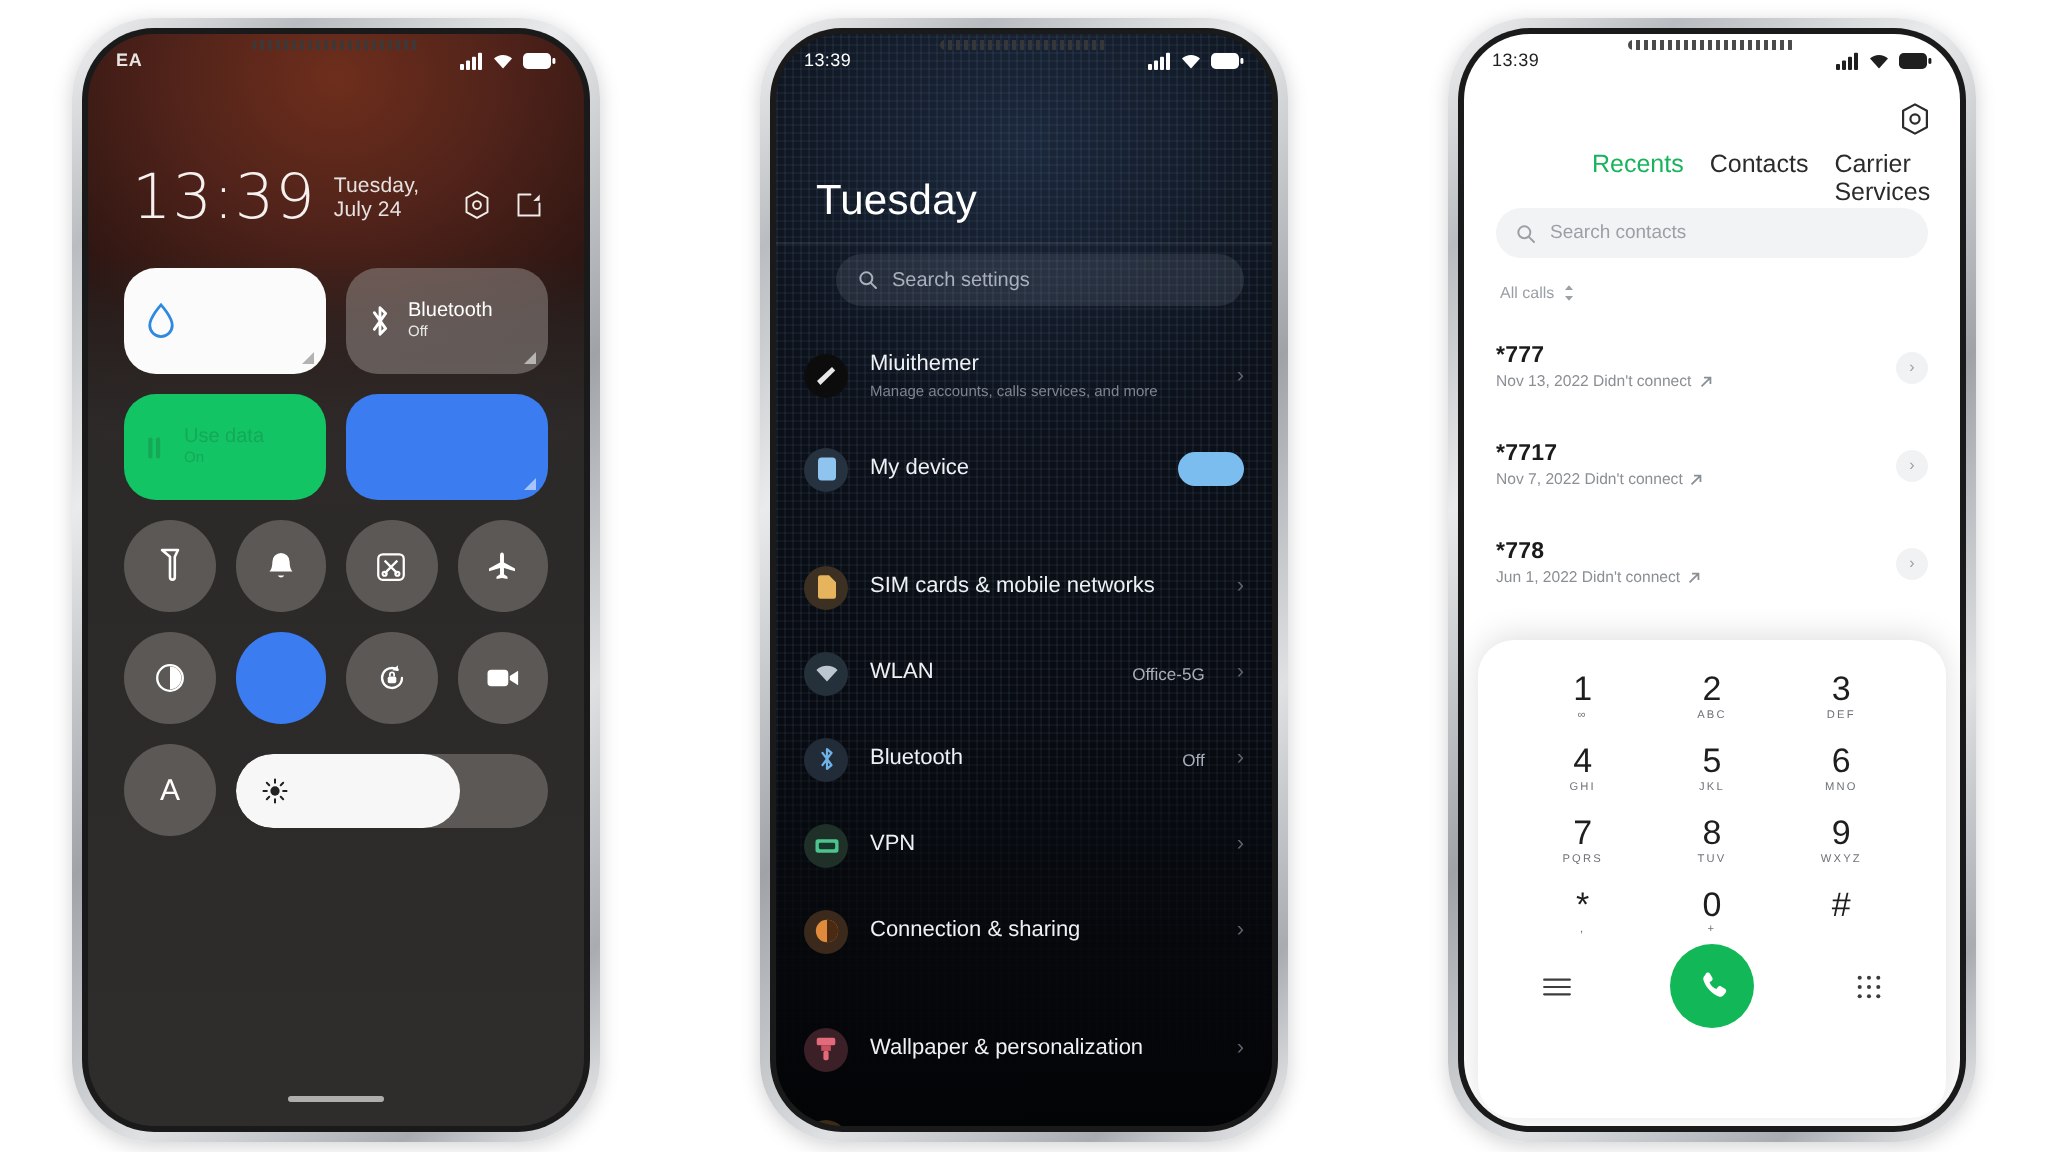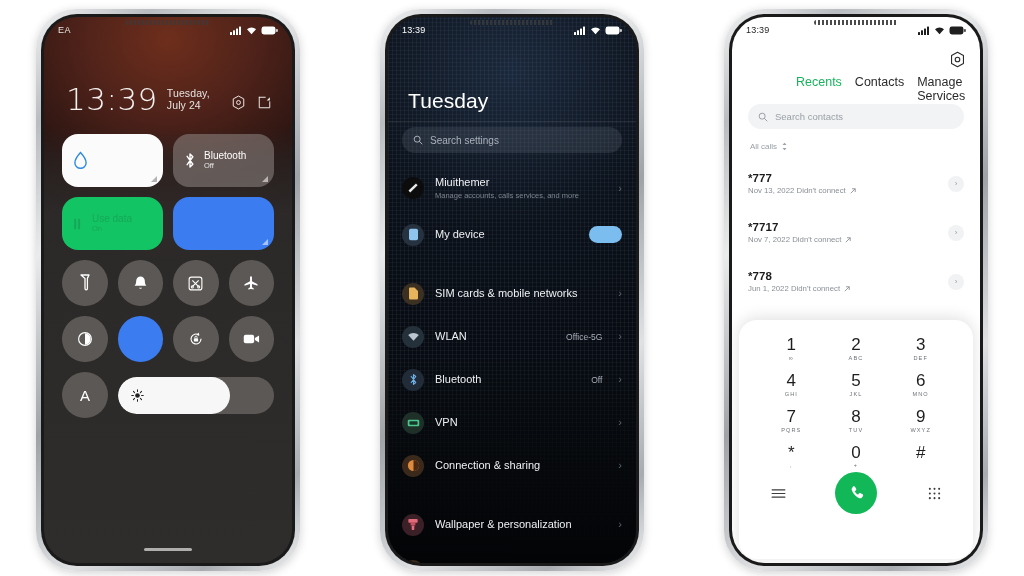--- a/index.html
+++ b/index.html
@@ -56,21 +56,21 @@
   
   .lock-bg {
     position: absolute; inset: 0;
     background:
       radial-gradient(ellipse 150% 60% at 50% 4%, #6e2e1c 0%, #51231a 22%, #2c1512 45%, #161313 68%, #111111 100%);
   }
   .cc-scrim {
     position: absolute; left:0; right:0; top: 110px; bottom: 0;
     background: linear-gradient(180deg, rgba(36,34,33,.0) 0%, rgba(42,40,39,.55) 8%, rgba(48,46,45,.82) 20%, rgba(50,48,47,.9) 100%);
   }
-  .ea-label { color:#e7e4e2; font-size:9px; font-weight:400; letter-spacing:.4px; }
+  .ea-label { color:#e7e4e2; font-size:9px; font-weight:700; letter-spacing:.4px; }
   .clockrow {
     position:absolute; top:68px; left:22px; right:20px;
     display:flex; align-items:flex-end; gap:9px; z-index:12;
   }
   .clock {
     font-family: "DejaVu Sans", sans-serif;
     color:#f4f1ef; font-size:31px; font-weight:300; line-height:.95; letter-spacing:.5px;
   }
   .datetxt { color:#e6e2e0; font-size:10.5px; padding-bottom:3px; letter-spacing:.1px; }
   .clock-actions { margin-left:auto; display:flex; gap:11px; padding-bottom:4px; }
@@ -133,21 +133,21 @@
   .set-bottom-fade {
     position:absolute; left:0; right:0; bottom:0; height:210px;
     background: linear-gradient(180deg, rgba(5,7,10,0) 0%, rgba(5,7,10,.85) 55%, rgba(3,4,6,1) 100%);
   }
   .set-title {
     position:absolute; top:72px; left:20px; color:#ffffff;
     font-size:21px; font-weight:400; letter-spacing:.1px; z-index:6;
   }
   .set-divider { position:absolute; top:104px; left:0; right:0; height:1px; background:rgba(255,255,255,.09); z-index:6;}
   .searchbar {
-    position:absolute; top:110px; left:14px; right:14px; height:26px; border-radius:13px;
+    position:absolute; top:110px; left:30px; right:14px; height:26px; border-radius:13px;
     background: rgba(118,128,145,.20); display:flex; align-items:center; gap:7px; padding:0 11px; z-index:6;
   }
   .searchbar span { color:#a9b0bb; font-size:10px; }
   .set-list { position:absolute; top:146px; left:0; right:0; z-index:6; }
   .set-item { display:flex; align-items:center; gap:11px; padding:0 14px; height:43px; position:relative; }
   .set-item.tall { height:50px; }
   .si-icon {
     width:22px; height:22px; border-radius:50%; flex:0 0 22px;
     display:flex; align-items:center; justify-content:center; font-size:10px;
   }
@@ -544,21 +544,21 @@
         <div class="gear-wrap">
           <svg width="17" height="17" viewBox="0 0 20 20">
               <path d="M10 1.4 17 5.2v9.6L10 18.6 3 14.8V5.2Z" fill="none" stroke="#2b2b2b" stroke-width="1.3" stroke-linejoin="round"></path>
               <circle cx="10" cy="10" r="2.7" fill="none" stroke="#2b2b2b" stroke-width="1.3"></circle>
             </svg>
         </div>
 
         <div class="tabs">
           <div class="tab active">Recents</div>
           <div class="tab">Contacts</div>
-          <div class="tab">Manage Services</div>
+          <div class="tab">Carrier Services</div>
         </div>
 
         <div class="dial-search">
           <svg width="10" height="10" viewBox="0 0 12 12">
               <circle cx="5" cy="5" r="3.6" fill="none" stroke="#9aa0a6" stroke-width="1.2"></circle>
               <path d="M7.7 7.7 10.8 10.8" stroke="#9aa0a6" stroke-width="1.2" stroke-linecap="round"></path>
             </svg>
           <span>Search contacts</span>
         </div>
 

